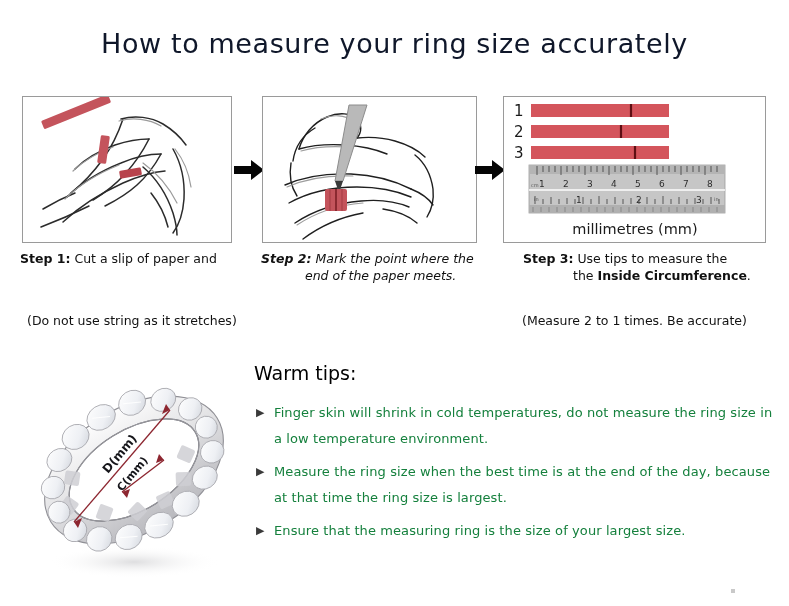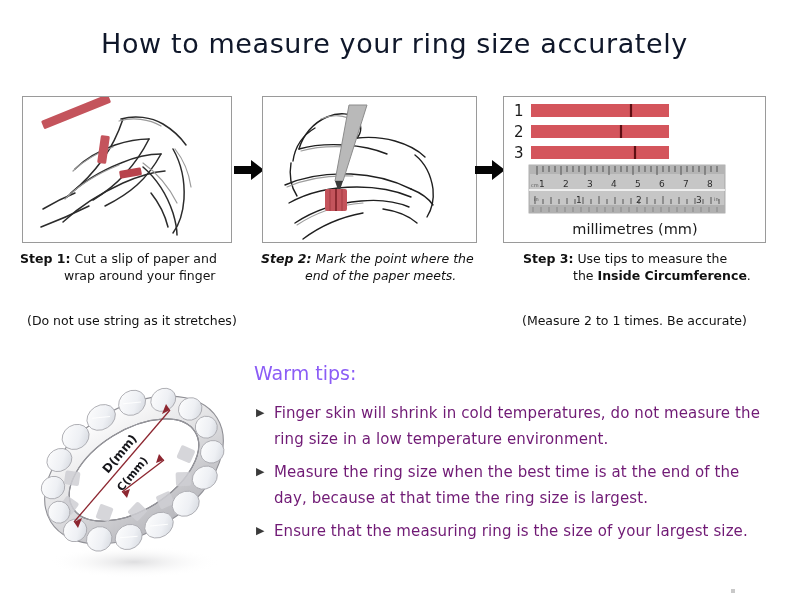--- a/index.html
+++ b/index.html
@@ -90,43 +90,43 @@
 
   
   .tips {
     position: absolute;
     left: 254px; top: 362px;
     width: 520px;
   }
   .tips-head {
     font-family: "DejaVu Sans", sans-serif;
     font-size: 19px;
-    color: #8b5cf6;
+    color: #000000;
     margin: 0 0 16px 0;
     font-weight: 400;
   }
   .tip {
     display: flex;
     align-items: flex-start;
     margin-bottom: 7px;
   }
   .tip-bullet {
     flex: 0 0 auto;
     width: 20px;
     color: #3a3a3a;
     font-size: 11px;
     line-height: 26px;
     padding-left: 2px;
   }
   .tip-text {
     flex: 1 1 auto;
     font-family: "DejaVu Sans", sans-serif;
-    font-size: 15px;
+    font-size: 13px;
     line-height: 26px;
-    color: #701a75;
+    color: #15803d;
     letter-spacing: 0.1px;
   }
 
   .stray {
     position: absolute;
     left: 731px; top: 589px;
     width: 4px; height: 4px;
     background: #c9c9c9;
   }
 </style>
@@ -345,21 +345,20 @@
       </g>
 
       <text x="131" y="137" text-anchor="middle" font-family="DejaVu Sans" font-size="14.5" fill="#1a1a1a">millimetres (mm)</text>
     </svg>
   </div>
 </div>
 
 <div class="caption cap-1">
   <span class="cap-lbl">Step 1:</span>
   <span>Cut a slip of paper and</span>
-  <span class="cap-ind">wrap around your finger</span>
 </div>
 
 <div class="caption cap-2">
   <span class="cap-lbl">Step 2:</span>
   <span>Mark the point where the</span>
   <span class="cap-ind">end of the paper meets.</span>
 </div>
 
 <div class="caption cap-3">
   <span class="cap-lbl">Step 3:</span>

